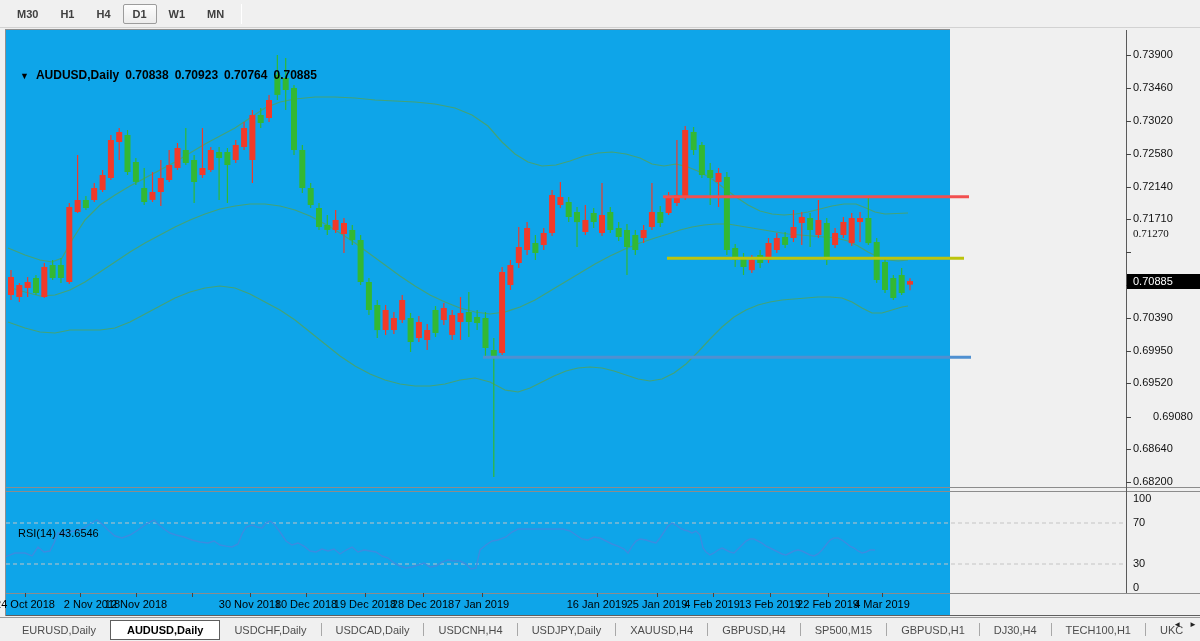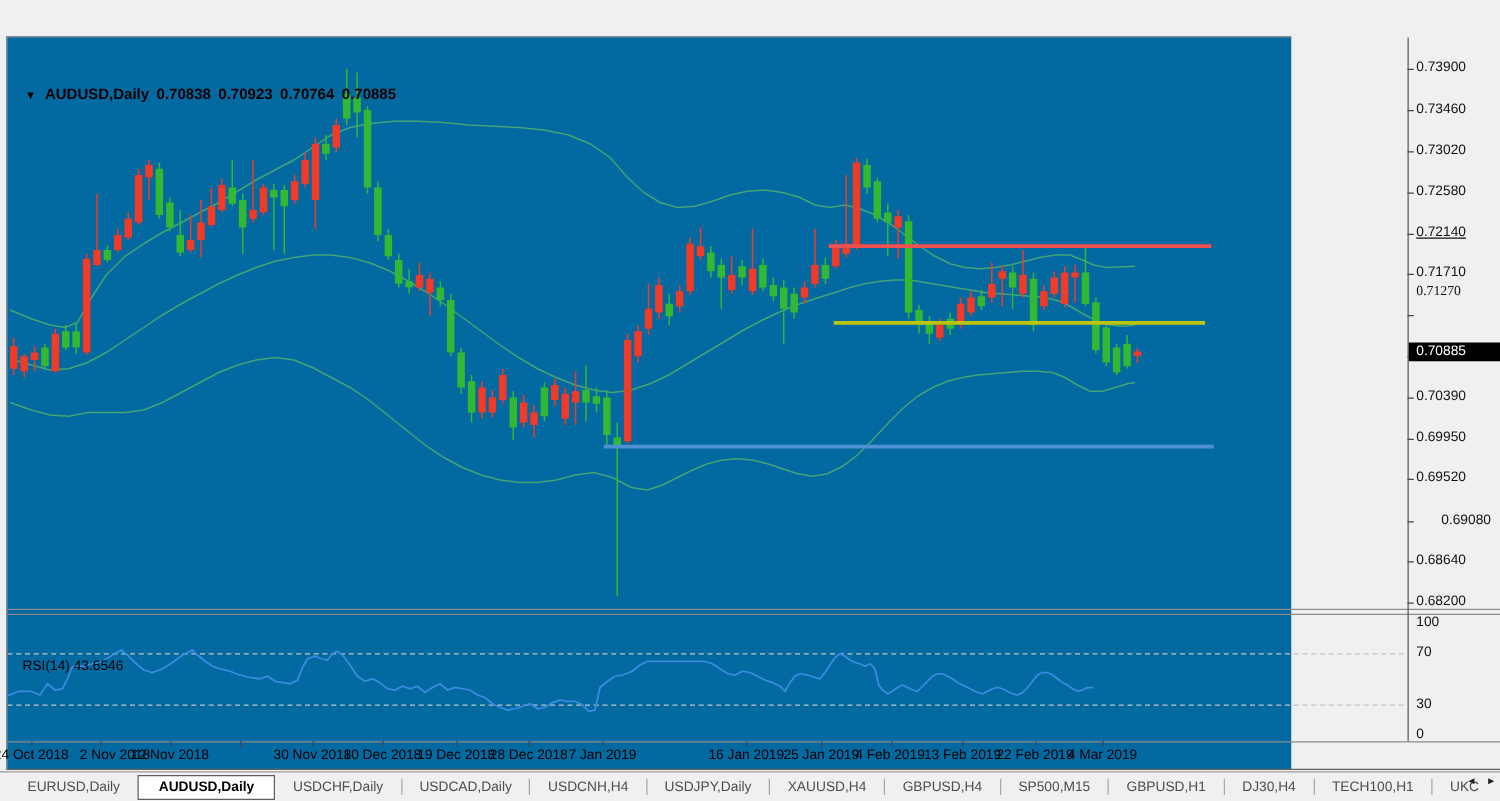--- a/index.html
+++ b/index.html
@@ -9,22 +9,22 @@
 
   
   #toolbar { position:absolute; left:0; top:0; width:1200px; height:28px;
     background:#f0f0f0; border-bottom:1px solid #d2d2d2; display:flex; align-items:center; padding-left:6px; }
   .tf-btn { font-size:11px; font-weight:bold; color:#404040; padding:3px 9px; margin:0 1px;
     border:1px solid transparent; border-radius:2px; cursor:default; }
   .tf-btn.active { background:linear-gradient(#fdfdfd,#ececec); border:1px solid #9c9c9c; }
   .tb-sep { width:1px; height:20px; background:#bcbcbc; border-right:1px solid #fff; margin:0 6px; }
 
   
-  #chart-window { position:absolute; left:5px; top:29px; width:1028px; height:587px;
-    background:#0369a1; border-top:1px solid #8e8e8e; border-left:1px solid #8e8e8e; }
+  #chart-window { position:absolute; left:5px; top:29px; width:945px; height:587px;
+    background:#0ea5e9; border-top:1px solid #8e8e8e; border-left:1px solid #8e8e8e; }
   #chart-title { position:absolute; left:14px; top:38px; font-size:12px; font-weight:bold; color:#000; z-index:5; }
   #chart-title .arrow { font-size:9px; margin-right:7px; }
   #chart-title span.v { margin-left:6px; }
   svg { position:absolute; }
   #axis-vline { position:absolute; left:1126px; top:30px; width:1px; height:563px; background:#5a5a5a; }
   .hsep { position:absolute; left:6px; width:1194px; height:1px; background:#8c8c8c; }
 
   
   .plabel { position:absolute; left:1133px; font-size:11px; color:#111; }
   .ptick  { position:absolute; left:1126px; width:5px; height:1px; background:#444; }
@@ -45,20 +45,29 @@
   .tab.active { background:#fff; border:1px solid #5f5f5f; font-weight:bold; color:#000; padding:3px 16px; }
   .tab-div { width:1px; height:13px; background:#a8a8a8; }
   #tab-scroll { position:absolute; right:3px; top:620px; display:flex; gap:8px; font-size:8px; color:#222; }
   #tab-scroll span { cursor:default; }
 </style>
 </head>
 <body>
 
 <div id="app">
 
+  <div id="toolbar">
+      <div class="tf-btn">M30</div>
+      <div class="tf-btn">H1</div>
+      <div class="tf-btn">H4</div>
+      <div class="tf-btn active">D1</div>
+      <div class="tf-btn">W1</div>
+      <div class="tf-btn">MN</div>
+      <div class="tb-sep"></div>
+    </div>
 
   <div id="chart-window">
     <div id="chart-title">
       <span class="arrow">▼</span><span>AUDUSD,Daily</span><span class="v">0.70838</span><span class="v">0.70923</span><span class="v">0.70764</span><span class="v">0.70885</span>
     </div>
     <div id="rsi-title">
       <span>RSI(14)</span> <span>43.6546</span>
     </div>
   </div>
 
@@ -303,21 +312,21 @@
   <div id="price-axis">
       <div class="ptick" style="top: 55px;"></div>
       <div class="plabel" style="top: 48px;">0.73900</div>
       <div class="ptick" style="top: 88px;"></div>
       <div class="plabel" style="top: 81px;">0.73460</div>
       <div class="ptick" style="top: 121px;"></div>
       <div class="plabel" style="top: 114px;">0.73020</div>
       <div class="ptick" style="top: 154px;"></div>
       <div class="plabel" style="top: 147px;">0.72580</div>
       <div class="ptick" style="top: 187px;"></div>
-      <div class="plabel" style="top: 180px; text-decoration: underline;">0.72140</div>
+      <div class="plabel" style="top: 180px;">0.72140</div>
       <div class="ptick" style="top: 219px;"></div>
       <div class="plabel" style="top: 212px;">0.71710</div>
       <div class="ptick" style="top: 252px;"></div>
       <div class="plabel" style="top: 227px; font-family: Liberation Serif, serif;">0.71270</div>
       <div class="ptick" style="top: 285px;"></div>
       <div class="plabel" style="top: 278px;">0.70830</div>
       <div class="ptick" style="top: 318px;"></div>
       <div class="plabel" style="top: 311px;">0.70390</div>
       <div class="ptick" style="top: 351px;"></div>
       <div class="plabel" style="top: 344px;">0.69950</div>

